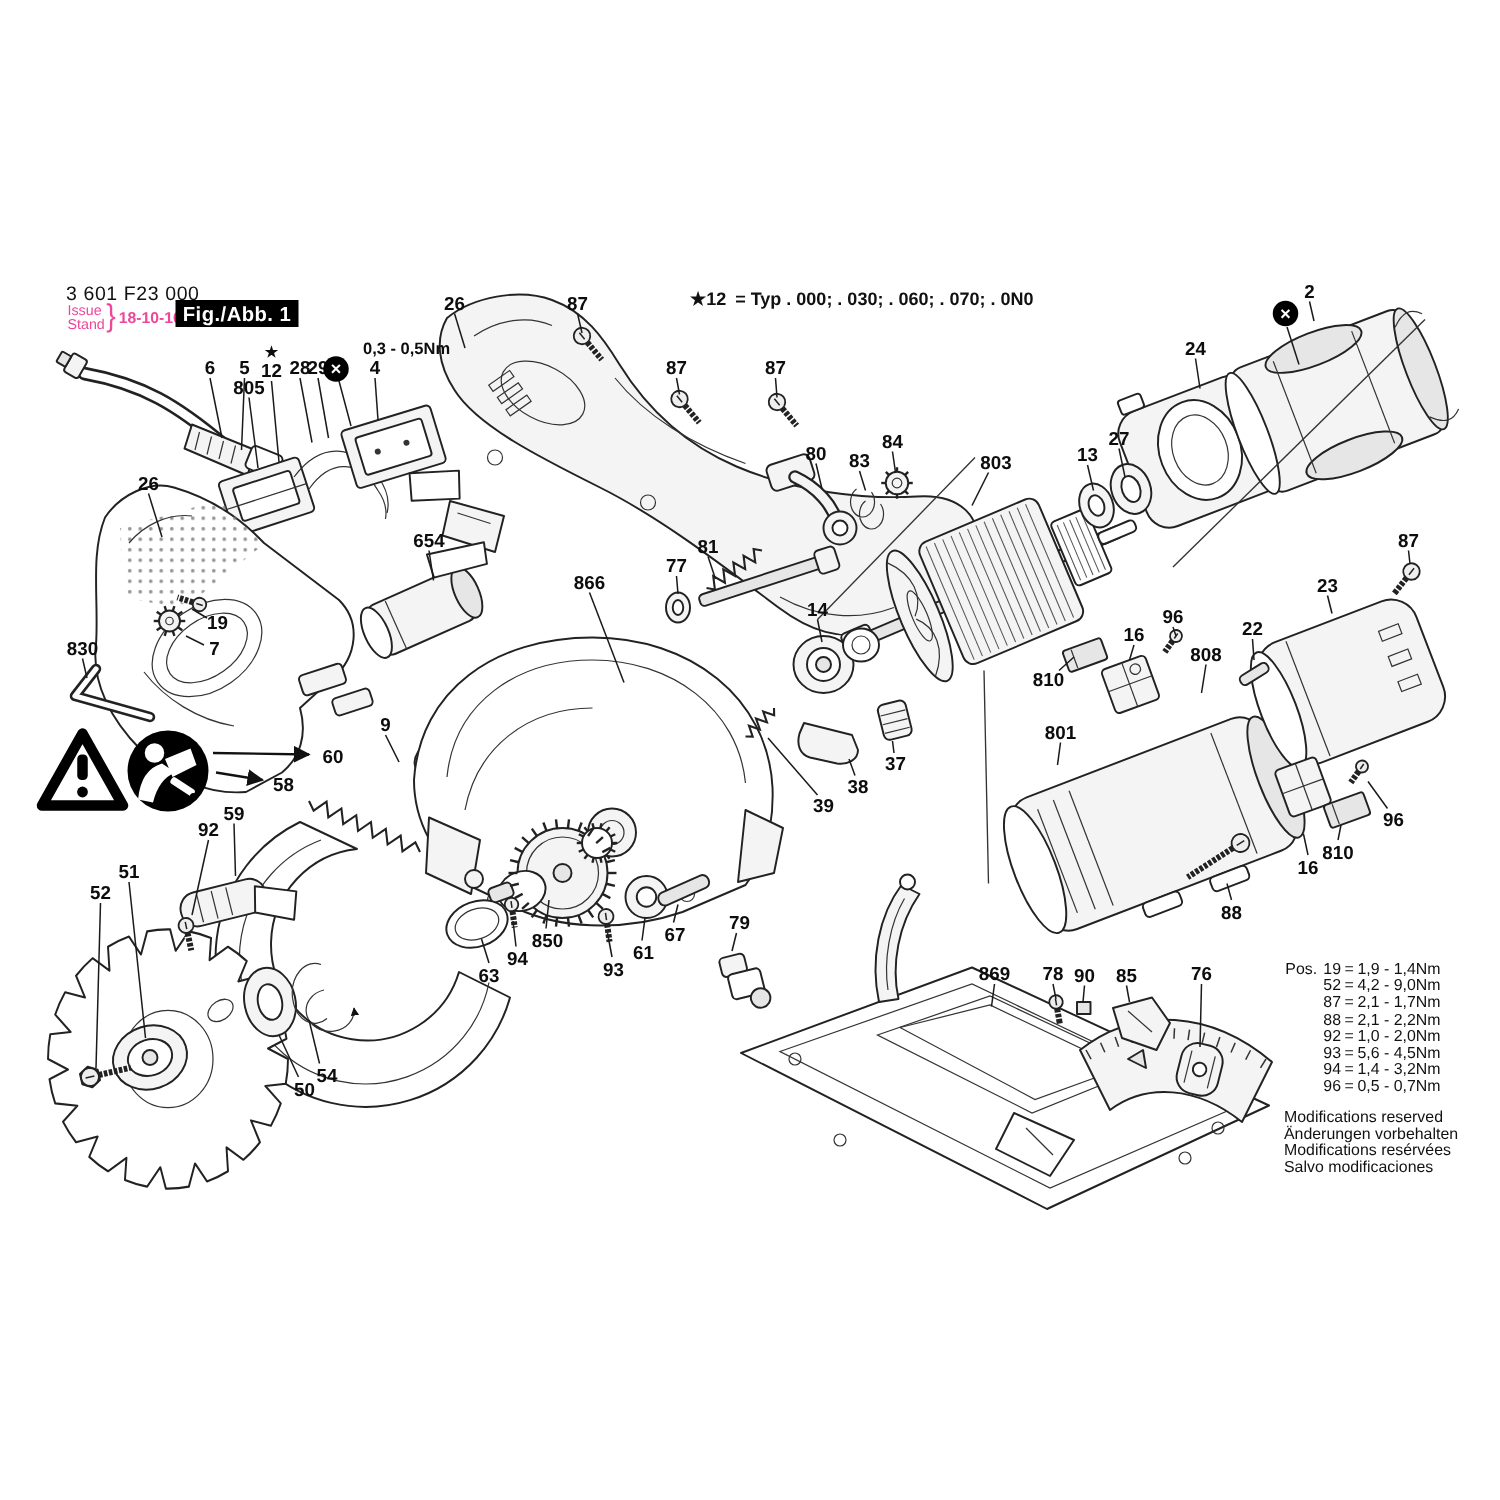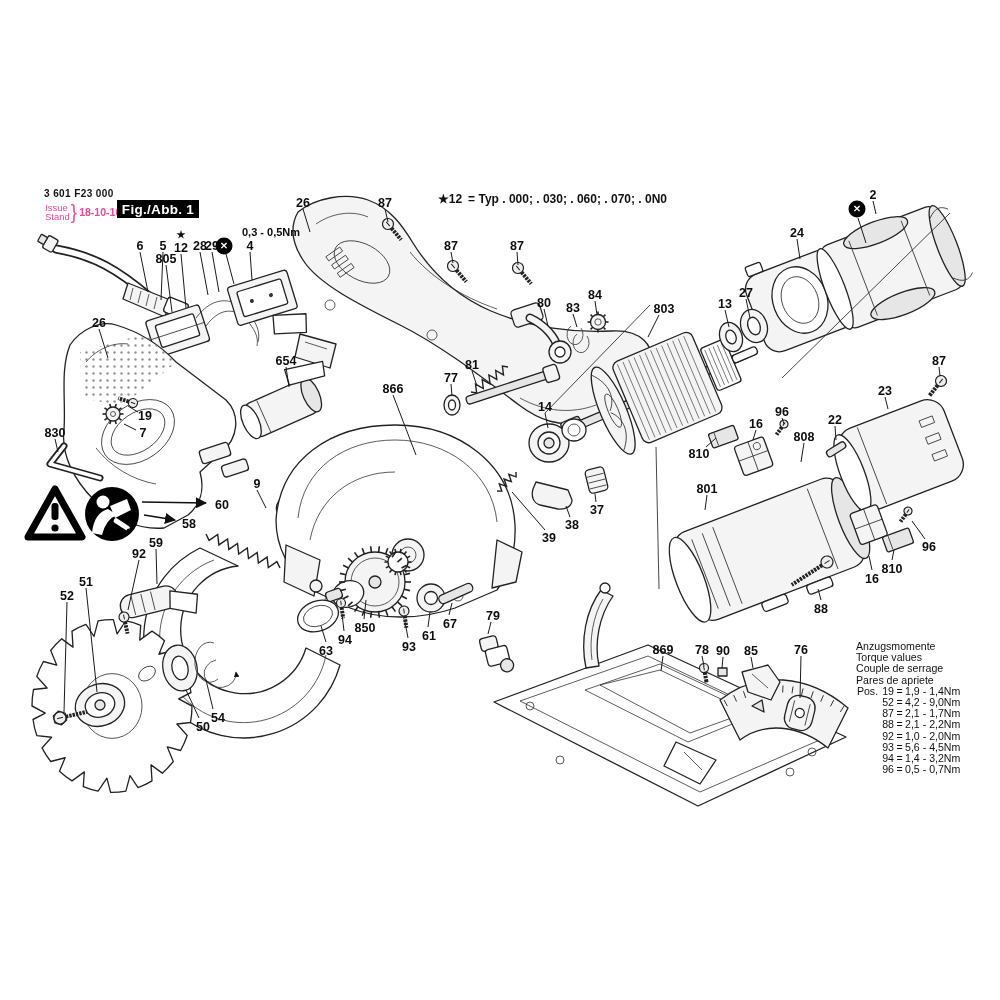--- a/index.html
+++ b/index.html
@@ -1,28 +1,28 @@
 <!DOCTYPE html>
 <html><head>
 <meta charset="utf-8">
 <style>
   html,body{margin:0;padding:0;background:#fff;font-family:"Liberation Sans",sans-serif;}
   .page{position:relative;width:1000px;height:1000px;background:#fff;overflow:hidden;}
   .page svg{position:absolute;left:0;top:0;}
   text{font-family:"Liberation Sans",sans-serif;}
 
   
-  .code{position:absolute;left:44px;top:188px;font-size:10px;font-weight:bold;color:#111;letter-spacing:.4px;}
+  .code{position:absolute;left:44px;top:188px;font-size:13px;font-weight:normal;color:#111;letter-spacing:.4px;}
   .issue-block{position:absolute;left:45px;top:201px;color:#ec4899;display:flex;align-items:center;}
   .iss-labels{display:flex;flex-direction:column;font-size:9.5px;line-height:9.5px;}
   .brace{font-size:19px;font-weight:400;margin:0 2px 0 1px;transform:scaleY(1.1);}
   .idate{font-size:10.5px;font-weight:bold;}
   .figbox{position:absolute;left:117px;top:200px;width:82px;height:18px;background:#000;color:#fff;
           font-weight:bold;font-size:13.5px;display:flex;align-items:center;justify-content:center;letter-spacing:.3px;}
-  .typ-note{position:absolute;left:438px;top:192px;font-size:12px;font-weight:bold;color:#111;}
+  .typ-note{position:absolute;left:460px;top:192px;font-size:12px;font-weight:bold;color:#111;}
   .typ-note .ref{margin-right:6px;}
 
   
   .torque{position:absolute;left:856px;top:641px;font-size:10.6px;line-height:11.2px;color:#111;}
   .trow{white-space:nowrap;}
   .tpos{display:inline-block;width:23px;text-align:center;}
   .tnum{display:inline-block;width:15px;text-align:right;}
   .teq{display:inline-block;width:11px;text-align:center;}
   .tfooter{margin-top:9px;}
 
@@ -779,31 +779,31 @@
   </div>
   <span class="brace">}</span>
   <span class="idate">18-10-16</span>
 </div>
 <div class="figbox">Fig./Abb. 1</div>
 <div class="typ-note">
   <span class="ref">★12</span><span>= Typ . 000; . 030; . 060; . 070; . 0N0</span>
 </div>
 
 <div class="torque">
-  <div id="torque-titles">
-        <div>Anzugsmomente</div>
-        <div>Torque values</div>
-        <div>Couple de serrage</div>
-        <div>Pares de apriete</div>
-      </div>
   <div id="torque-entries">
         <div class="trow"><span class="tpos">Pos.</span><span class="tnum">19</span><span class="teq">=</span><span class="tval">1,9 - 1,4Nm</span></div>
         <div class="trow"><span class="tpos"></span><span class="tnum">52</span><span class="teq">=</span><span class="tval">4,2 - 9,0Nm</span></div>
         <div class="trow"><span class="tpos"></span><span class="tnum">87</span><span class="teq">=</span><span class="tval">2,1 - 1,7Nm</span></div>
         <div class="trow"><span class="tpos"></span><span class="tnum">88</span><span class="teq">=</span><span class="tval">2,1 - 2,2Nm</span></div>
         <div class="trow"><span class="tpos"></span><span class="tnum">92</span><span class="teq">=</span><span class="tval">1,0 - 2,0Nm</span></div>
         <div class="trow"><span class="tpos"></span><span class="tnum">93</span><span class="teq">=</span><span class="tval">5,6 - 4,5Nm</span></div>
         <div class="trow"><span class="tpos"></span><span class="tnum">94</span><span class="teq">=</span><span class="tval">1,4 - 3,2Nm</span></div>
         <div class="trow"><span class="tpos"></span><span class="tnum">96</span><span class="teq">=</span><span class="tval">0,5 - 0,7Nm</span></div>
       </div>
+  <div id="torque-footer" class="tfooter">
+        <div>Modifications reserved</div>
+        <div>Änderungen vorbehalten</div>
+        <div>Modifications resérvées</div>
+        <div>Salvo modificaciones</div>
+      </div>
 </div>
 
 </div>
 
 </body></html>

